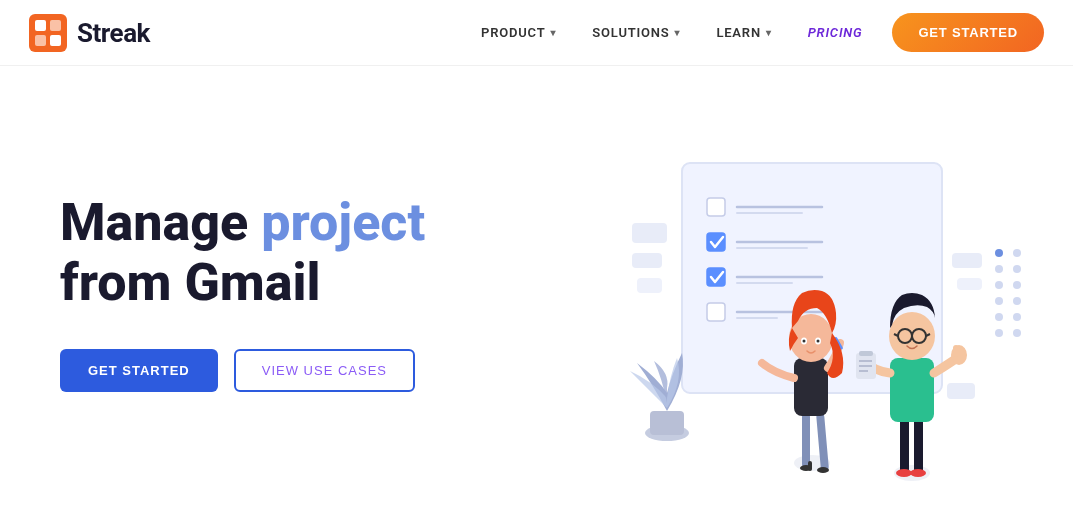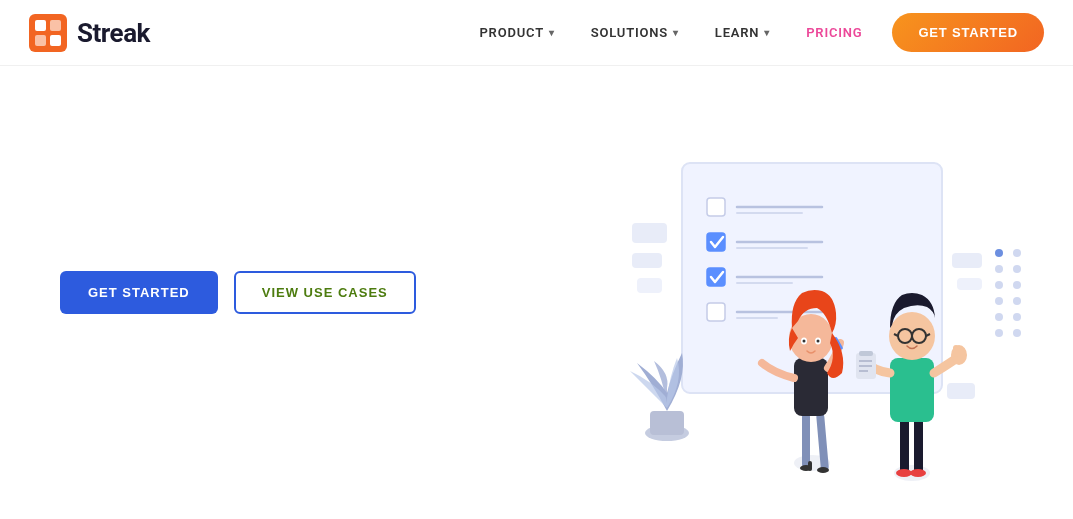--- a/index.html
+++ b/index.html
@@ -55,24 +55,25 @@
       text-transform: uppercase;
       cursor: pointer;
     }
     .nav-item .chevron {
       font-size: 10px;
       color: #666;
     }
     .nav-pricing {
       font-size: 13px;
       font-weight: 600;
-      color: #ec4899;
+      color: #6d28d9;
       letter-spacing: 0.8px;
       text-transform: uppercase;
       cursor: pointer;
+      font-style: italic;
     }
     .btn-get-started-nav {
       background: linear-gradient(135deg, #f7941d, #f26522);
       color: #fff;
       border: none;
       border-radius: 30px;
       padding: 12px 26px;
       font-size: 13px;
       font-weight: 700;
       letter-spacing: 0.8px;
@@ -115,26 +116,26 @@
       border-radius: 6px;
       padding: 14px 28px;
       font-size: 13px;
       font-weight: 700;
       letter-spacing: 1px;
       text-transform: uppercase;
       cursor: pointer;
     }
     .btn-secondary {
       background: #fff;
-      color: #4d7c0f;
+      color: #8b5cf6;
       border: 2px solid #2d5bde;
       border-radius: 6px;
       padding: 12px 26px;
       font-size: 13px;
-      font-weight: 700;
+      font-weight: 400;
       letter-spacing: 1px;
       text-transform: uppercase;
       cursor: pointer;
     }
 
     
     .hero-illustration {
       flex: 1;
       display: flex;
       justify-content: center;
@@ -201,20 +202,24 @@
     <div class="nav-pricing">
       <span>PRICING</span>
     </div>
   </div>
 
   <button class="btn-get-started-nav">GET STARTED</button>
 </nav>
 
 <section class="hero">
   <div class="hero-left">
+    <h1 class="hero-heading">
+      <span>Manage </span><span class="highlight">project</span><br>
+      <span>from Gmail</span>
+    </h1>
     <div class="hero-buttons">
       <button class="btn-primary">GET STARTED</button>
       <button class="btn-secondary">VIEW USE CASES</button>
     </div>
   </div>
 
   <div class="hero-illustration">
 
     <svg class="illustration-svg" viewBox="0 0 480 380" xmlns="http://www.w3.org/2000/svg">
 

